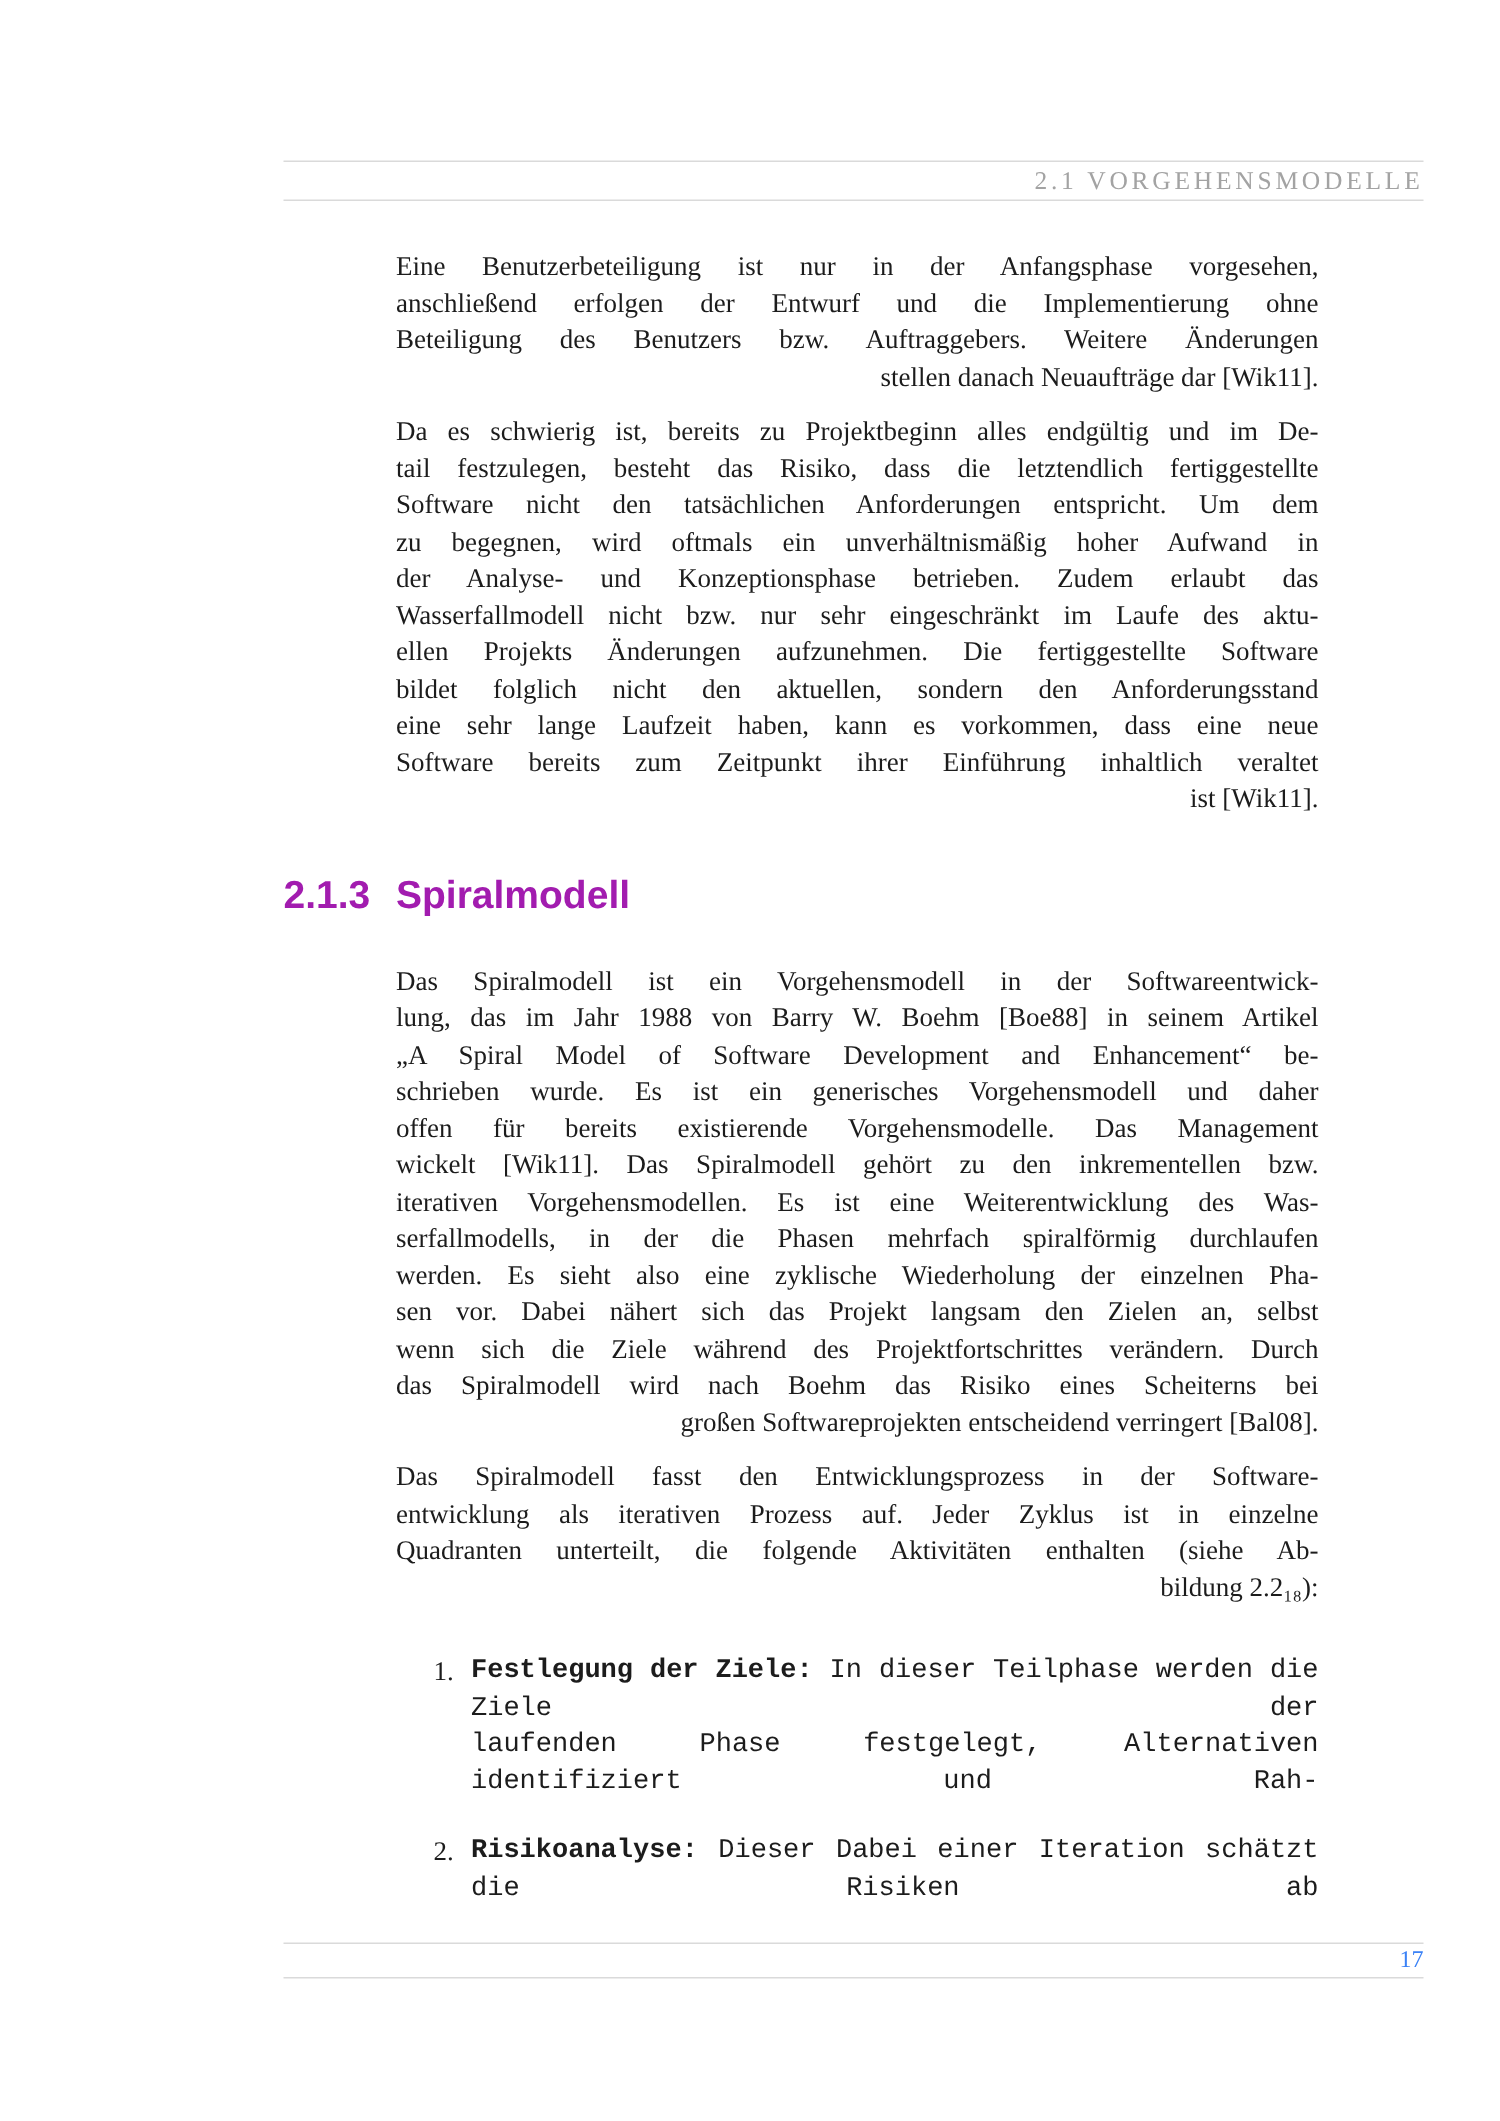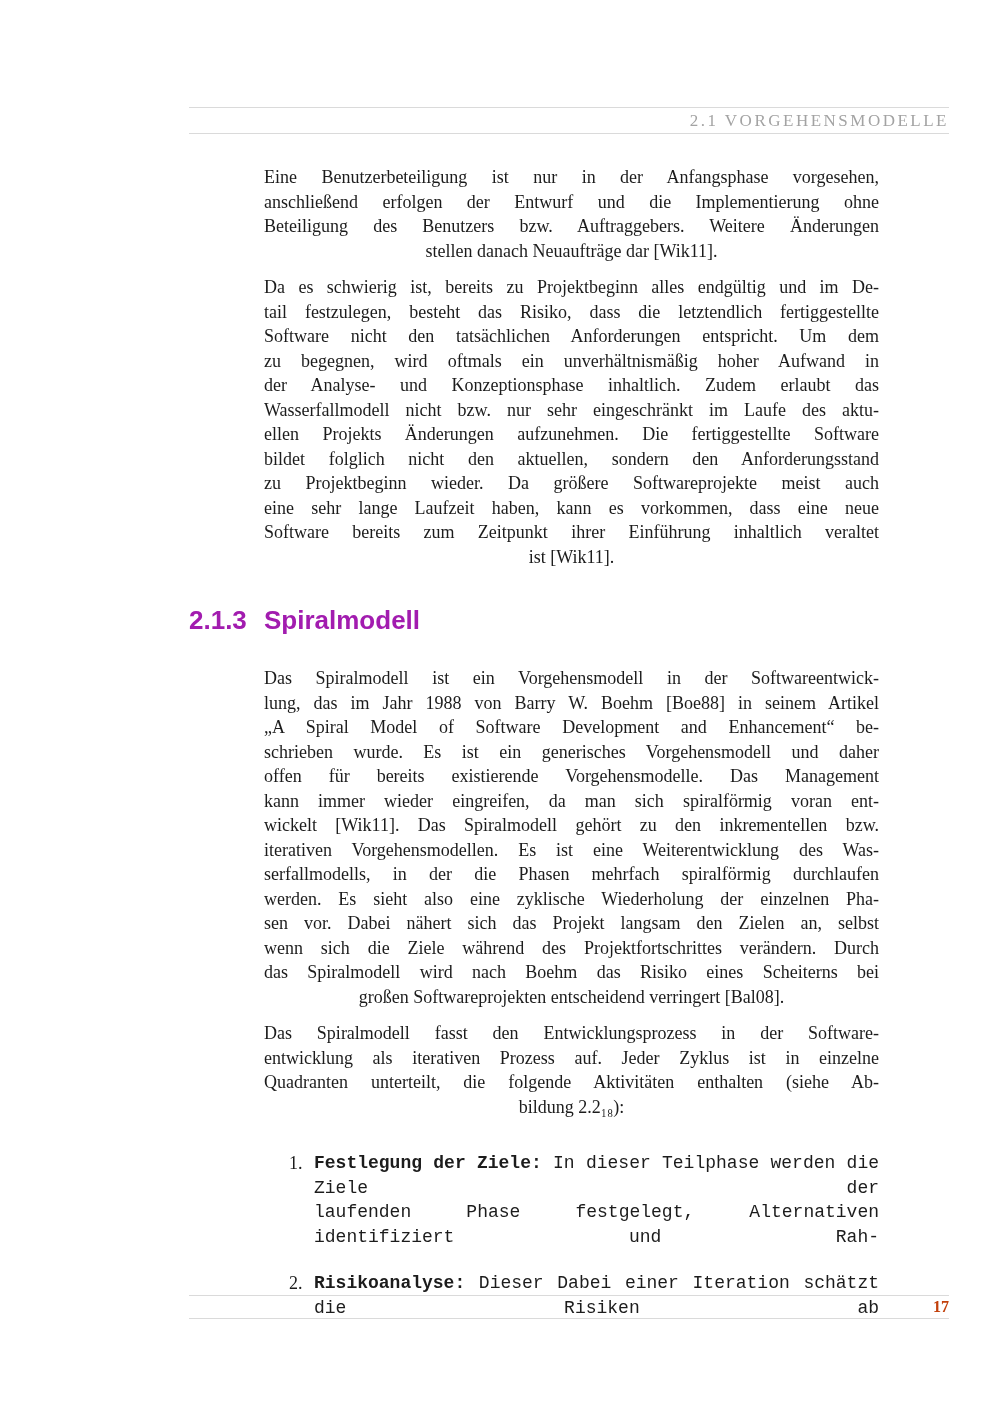--- a/index.html
+++ b/index.html
@@ -21,21 +21,21 @@
   .header-row { height:25px; line-height:25px; text-align:right; }
   .header-title {
     font-size:17px;
     letter-spacing:2.5px;
     color:#a3a3a3;
   }
 
   
   .body { top:165px; font-size:18px; }
   .para { margin-left:75px; width:615px; margin-bottom:12px; }
-  .tline { line-height:24.5px; text-align:center; }
+  .tline { line-height:24.5px; text-align:right; }
   .just { text-align:justify; text-align-last:justify; }
 
   
   .heading {
     display:flex;
     margin-top:36px; margin-bottom:30px;
     font-family:"Liberation Sans","DejaVu Sans",sans-serif;
     font-weight:bold;
     font-size:26px;
     color:#a21caf;
@@ -46,21 +46,21 @@
   .list-item { display:flex; margin-left:100px; width:615px; }
   .li-first { margin-top:32px; }
   .li-next { margin-top:22px; }
   .li-num { width:25px; line-height:24.5px; }
   .li-body { width:565px;font-family:Liberation Mono, monospace; }
   .bold { font-weight:bold; }
 
   
   .footer { top:1295px; }
   .footer-row { height:22px; line-height:22px; text-align:right; }
-  .page-number { font-size:16px; color:#c2410c;font-weight:bold; }
+  .page-number { font-size:16px; color:#3b82f6; }
 </style>
 </head>
 <body>
 
 <div class="page">
 
   <div class="frame header">
     <div class="hrule"></div>
     <div class="header-row">
       <span class="header-title">2.1 VORGEHENSMODELLE</span>
@@ -75,42 +75,40 @@
         <div class="tline just">anschließend erfolgen der Entwurf und die Implementierung ohne</div>
         <div class="tline just">Beteiligung des Benutzers bzw. Auftraggebers. Weitere Änderungen</div>
         <div class="tline">stellen danach Neuaufträge dar [Wik11].</div>
       </div>
 
     <div class="para">
         <div class="tline just">Da es schwierig ist, bereits zu Projektbeginn alles endgültig und im De-</div>
         <div class="tline just">tail festzulegen, besteht das Risiko, dass die letztendlich fertiggestellte</div>
         <div class="tline just">Software nicht den tatsächlichen Anforderungen entspricht. Um dem</div>
         <div class="tline just">zu begegnen, wird oftmals ein unverhältnismäßig hoher Aufwand in</div>
-        <div class="tline just">der Analyse- und Konzeptionsphase inhaltlich. Zudem erlaubt das</div>
+        <div class="tline just">der Analyse- und Konzeptionsphase betrieben. Zudem erlaubt das</div>
         <div class="tline just">Wasserfallmodell nicht bzw. nur sehr eingeschränkt im Laufe des aktu-</div>
         <div class="tline just">ellen Projekts Änderungen aufzunehmen. Die fertiggestellte Software</div>
         <div class="tline just">bildet folglich nicht den aktuellen, sondern den Anforderungsstand</div>
-        <div class="tline just">zu Projektbeginn wieder. Da größere Softwareprojekte meist auch</div>
         <div class="tline just">eine sehr lange Laufzeit haben, kann es vorkommen, dass eine neue</div>
         <div class="tline just">Software bereits zum Zeitpunkt ihrer Einführung inhaltlich veraltet</div>
         <div class="tline">ist [Wik11].</div>
       </div>
 
     <div class="heading">
       <span class="h-num">2.1.3</span>
       <span class="h-title">Spiralmodell</span>
     </div>
 
     <div class="para">
         <div class="tline just">Das Spiralmodell ist ein Vorgehensmodell in der Softwareentwick-</div>
         <div class="tline just">lung, das im Jahr 1988 von Barry W. Boehm [Boe88] in seinem Artikel</div>
         <div class="tline just">„A Spiral Model of Software Development and Enhancement“ be-</div>
         <div class="tline just">schrieben wurde. Es ist ein generisches Vorgehensmodell und daher</div>
         <div class="tline just">offen für bereits existierende Vorgehensmodelle. Das Management</div>
-        <div class="tline just">kann immer wieder eingreifen, da man sich spiralförmig voran ent-</div>
         <div class="tline just">wickelt [Wik11]. Das Spiralmodell gehört zu den inkrementellen bzw.</div>
         <div class="tline just">iterativen Vorgehensmodellen. Es ist eine Weiterentwicklung des Was-</div>
         <div class="tline just">serfallmodells, in der die Phasen mehrfach spiralförmig durchlaufen</div>
         <div class="tline just">werden. Es sieht also eine zyklische Wiederholung der einzelnen Pha-</div>
         <div class="tline just">sen vor. Dabei nähert sich das Projekt langsam den Zielen an, selbst</div>
         <div class="tline just">wenn sich die Ziele während des Projektfortschrittes verändern. Durch</div>
         <div class="tline just">das Spiralmodell wird nach Boehm das Risiko eines Scheiterns bei</div>
         <div class="tline">großen Softwareprojekten entscheidend verringert [Bal08].</div>
       </div>
 

